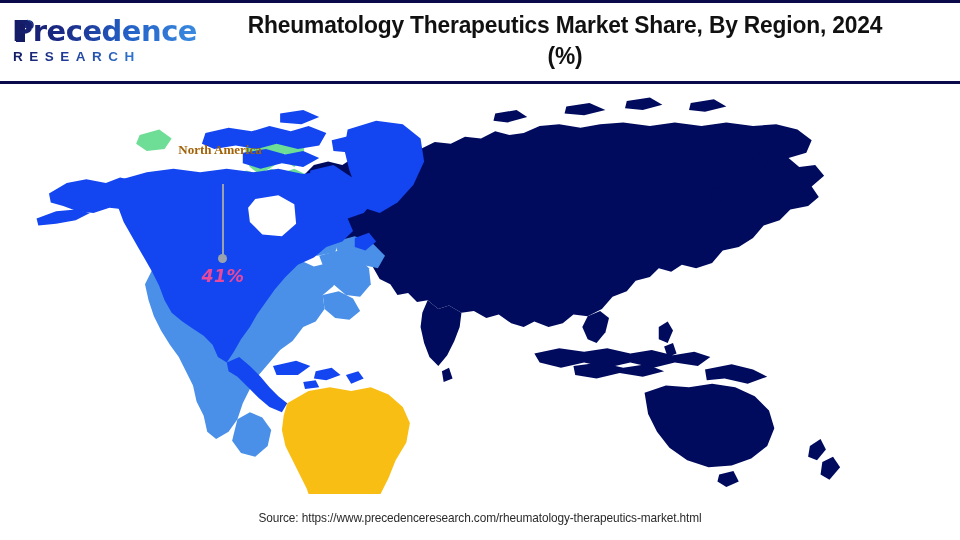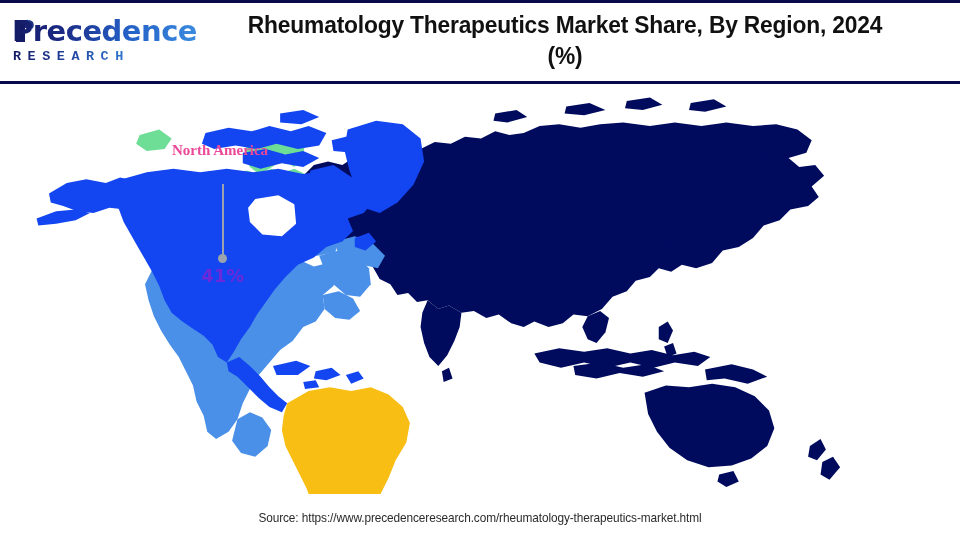--- a/index.html
+++ b/index.html
@@ -56,21 +56,21 @@
     white-space: nowrap;
   }
   .logo-mark {
     position: absolute;
     left: 6px; top: 6px;
     width: 22px; height: 26px;
   }
   .logo-sub {
     position: absolute;
     left: 5px; top: 37px;
-    font-family: Liberation Mono, monospace;
+    font-family: Liberation Sans, sans-serif;
     font-size: 13.5px;
     font-weight: 700;
     letter-spacing: 6.5px;
     background: linear-gradient(100deg, #141a63 0%, #1f3a96 40%, #2f7ad2 100%);
     -webkit-background-clip: text;
     background-clip: text;
     color: transparent;
     white-space: nowrap;
   }
 
@@ -114,23 +114,23 @@
     width: 200px;
     height: 150px;
     pointer-events: none;
   }
   .callout-label {
     position: absolute;
     left: 0; top: 0;
     width: 200px;
     text-align: center;
     font-family: "Liberation Serif", serif;
-    font-size: 15px;
-    font-weight: 700;
-    color: #ec4899;
+    font-size: 13px;
+    font-weight: 700;
+    color: #a16207;
     white-space: nowrap;
   }
   .callout-dot-top {
     position: absolute;
     left: 96px; top: 30px;
     width: 14px; height: 14px;
     border-radius: 50%;
     background: #1346f0;
   }
   .callout-stem {
@@ -147,22 +147,23 @@
     background: #9aa3ad;
   }
   .callout-value {
     position: absolute;
     left: 51px; top: 124px;
     width: 104px;
     text-align: center;
     font-family: "DejaVu Sans", sans-serif;
     font-size: 17.5px;
     font-weight: 700;
-    color: #6d28d9;
+    color: #ec4899;
     letter-spacing: 0.3px;
+    font-style: italic;
   }
 
   
   .footer {
     position: absolute;
     left: 0; top: 495px;
     width: 960px;
     height: 45px;
     background: #ffffff;
   }

